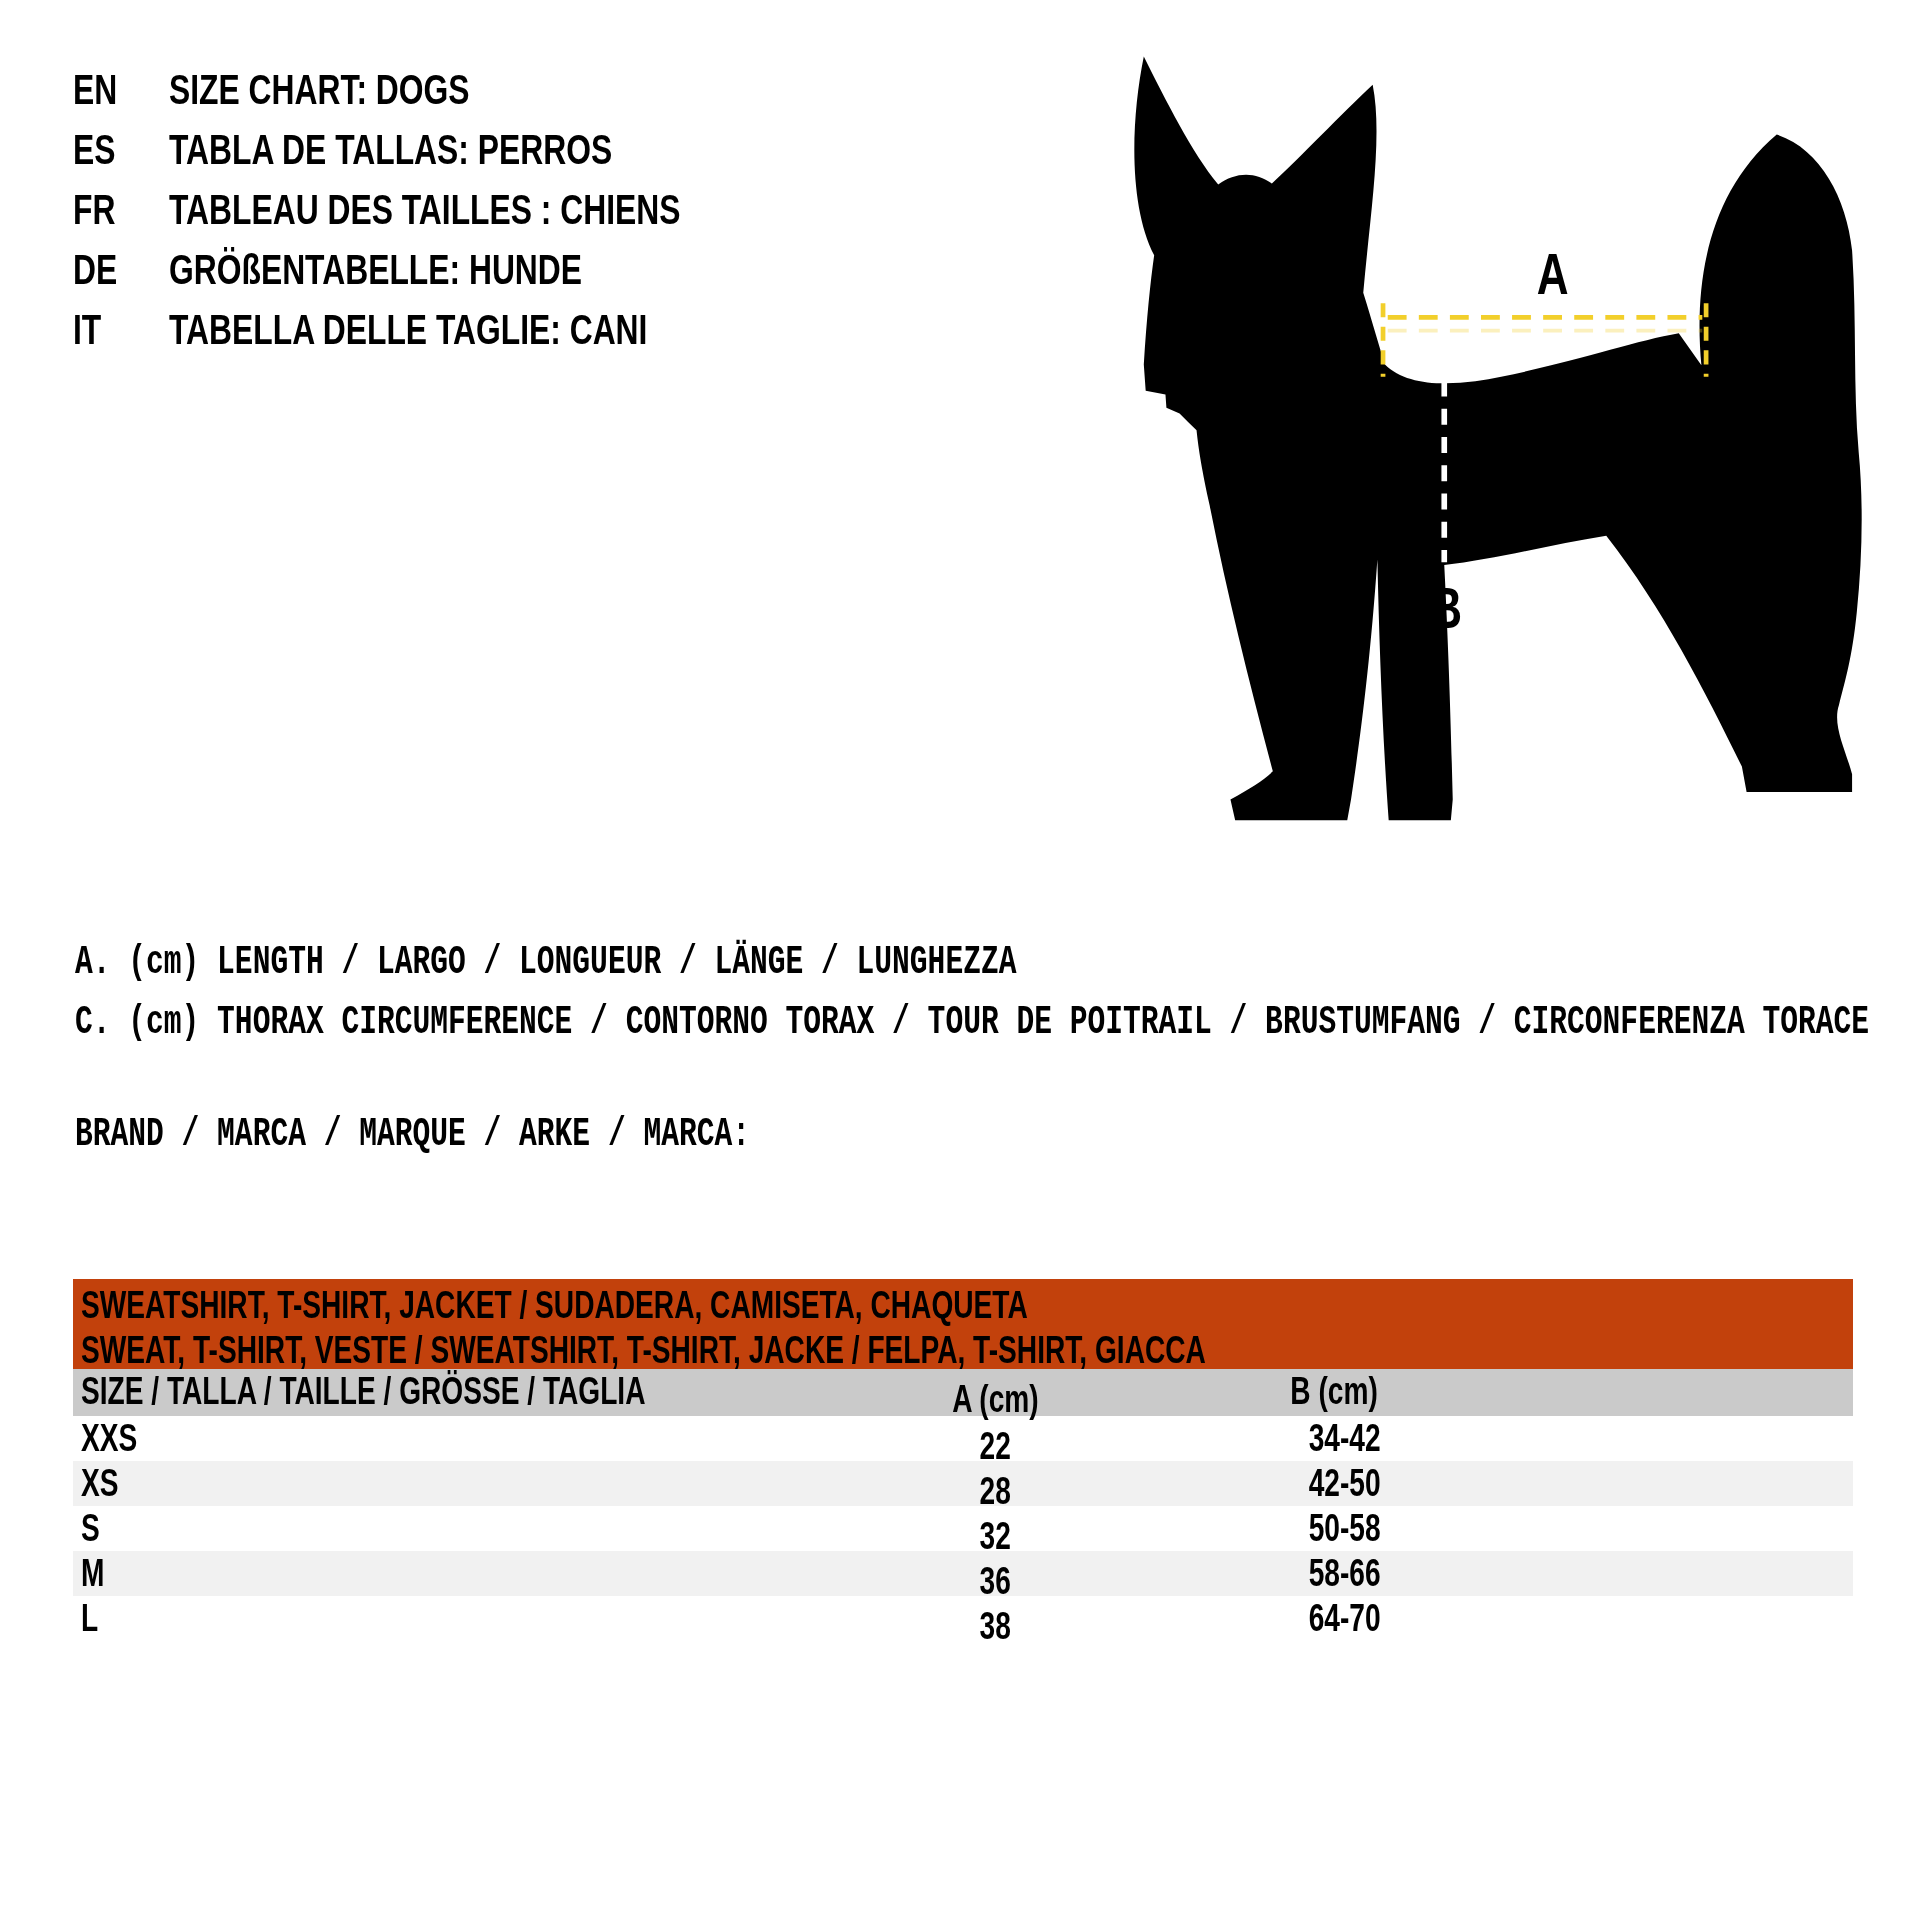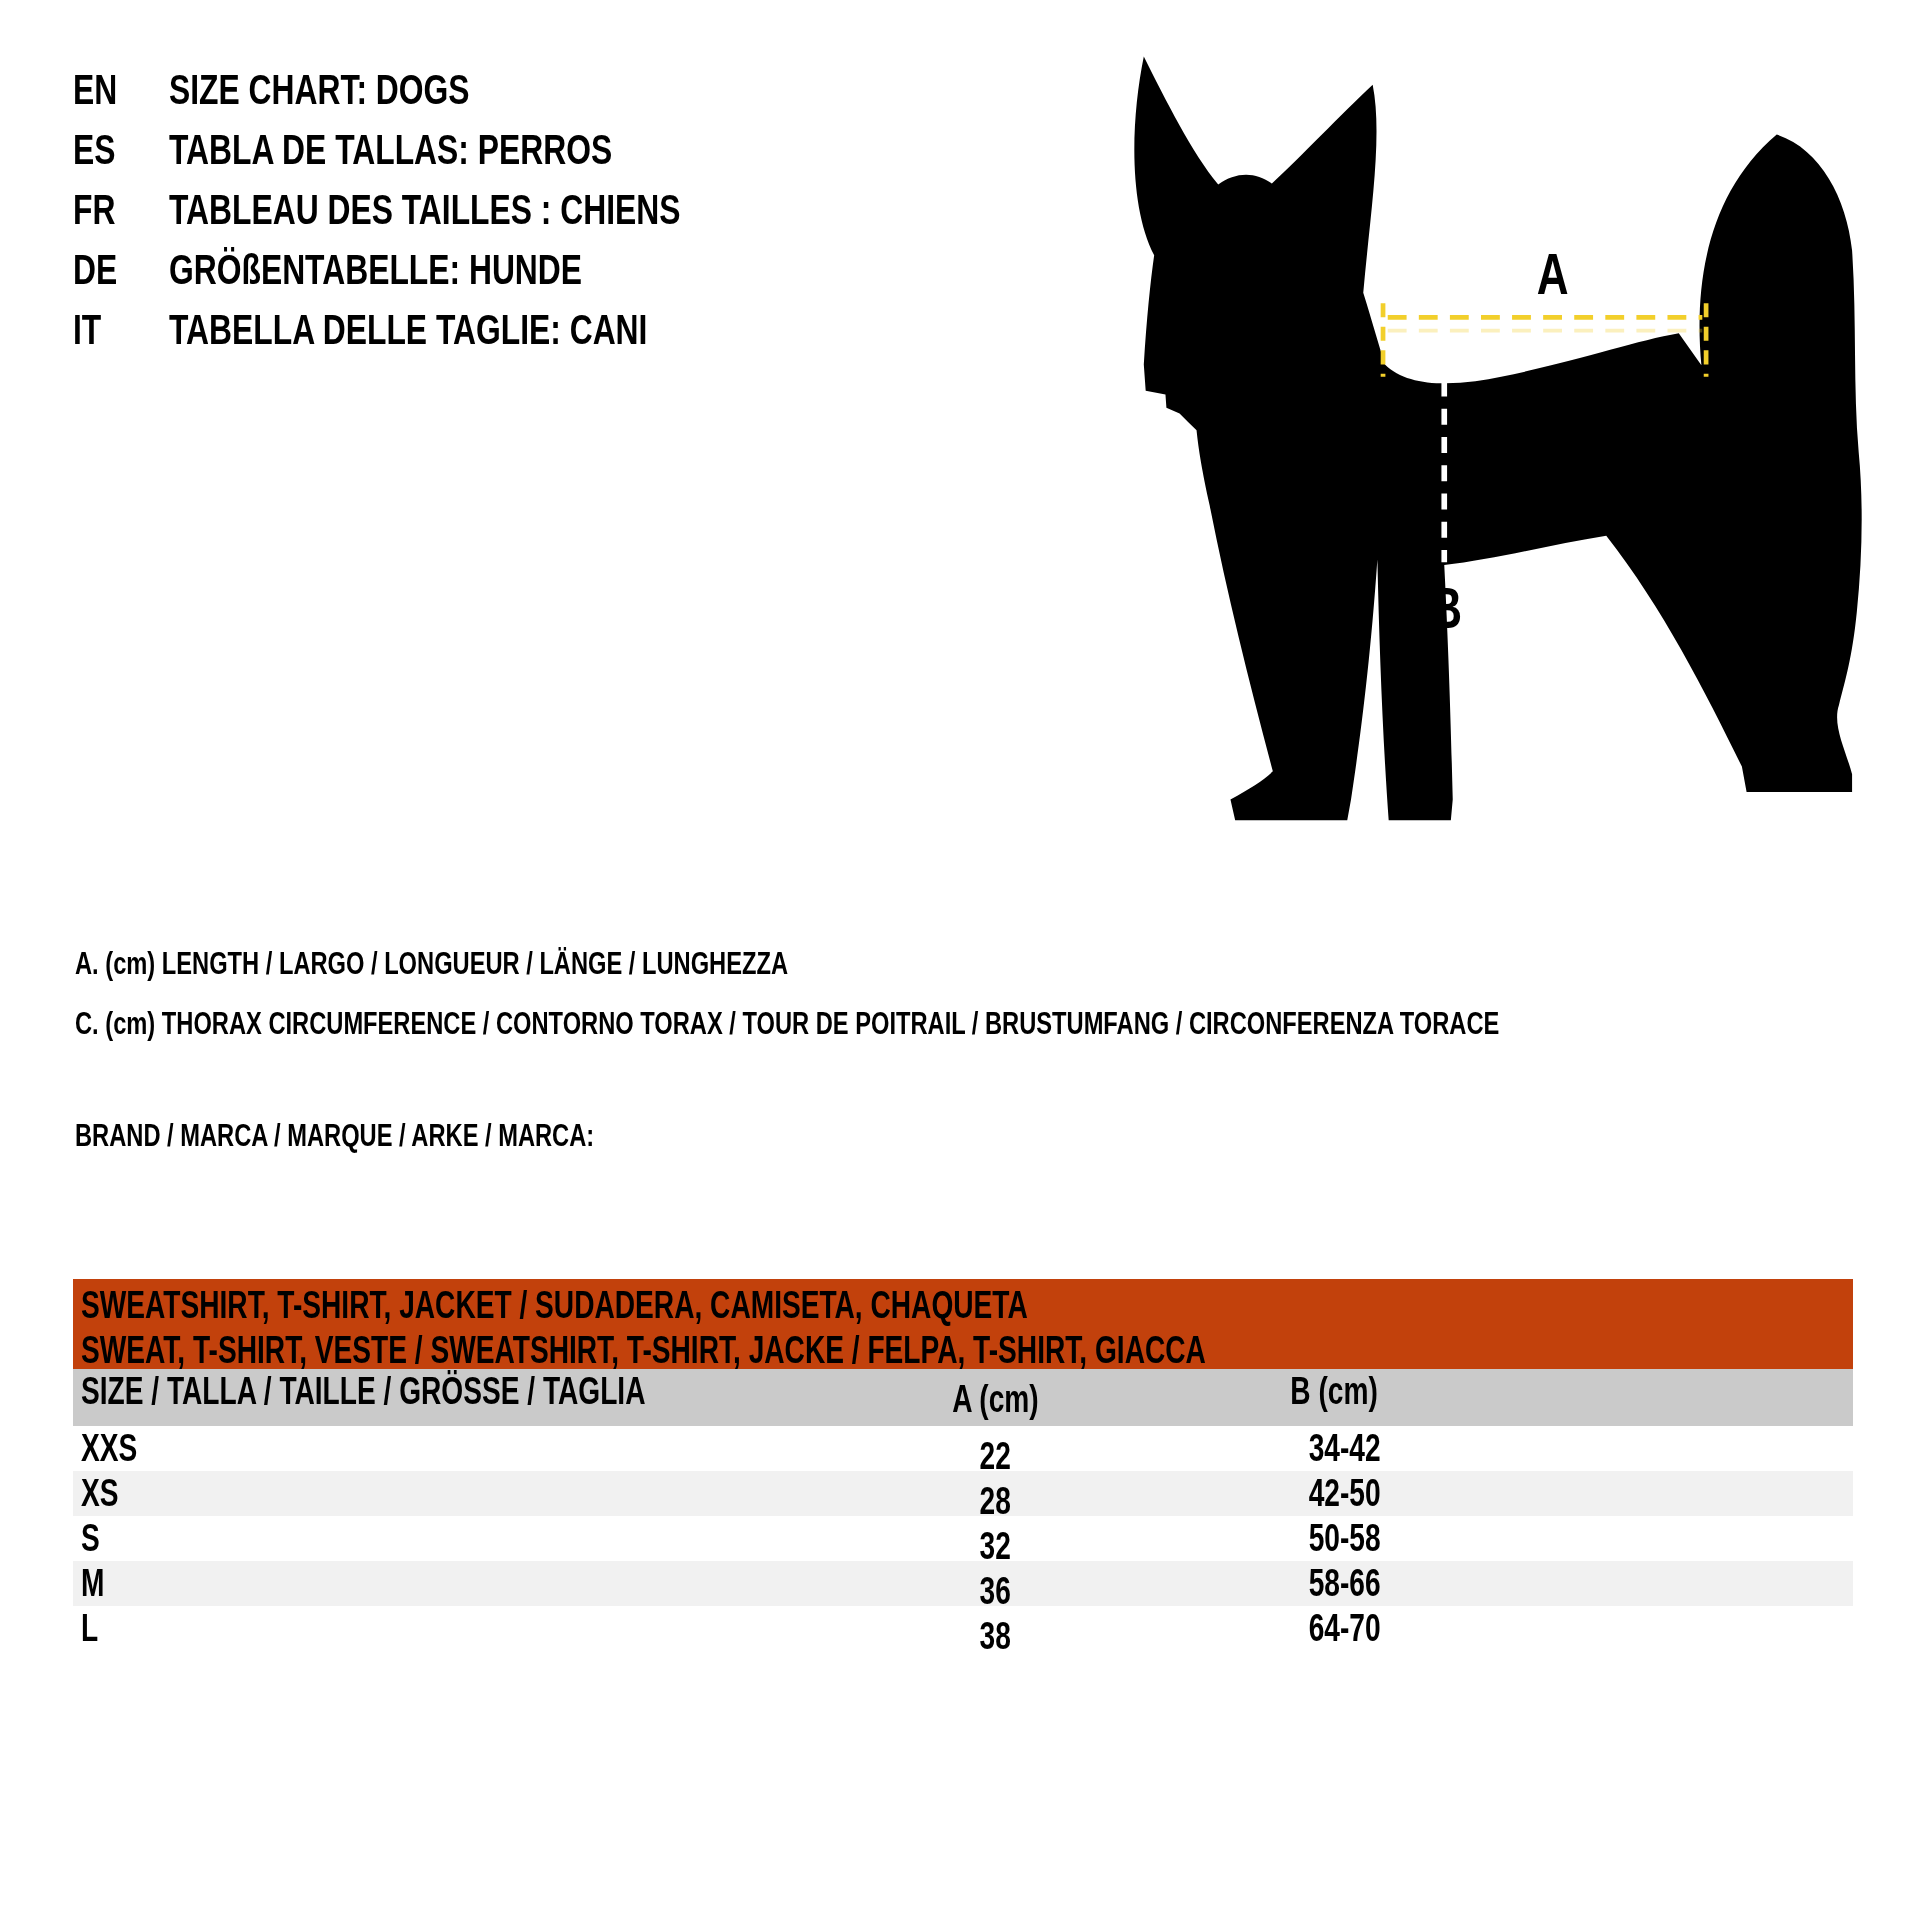--- a/index.html
+++ b/index.html
@@ -9,30 +9,30 @@
   .cond{display:inline-block;transform:scaleX(0.74);transform-origin:0 50%;white-space:nowrap;}
   .cond-c{display:inline-block;transform:scaleX(0.74);transform-origin:50% 50%;white-space:nowrap;}
   
   .langs{left:73px;top:59px;}
   .lang-row{position:relative;display:block;height:60px;line-height:60px;
             font-size:43px;font-weight:bold;}
   .lang-code{position:absolute;left:0;top:0;}
   .lang-title{position:absolute;left:96px;top:0;}
   
   .h-line{font-size:43px;font-weight:bold;line-height:60px;white-space:nowrap;}
-  .m-line{font-size:32px;font-weight:bold;line-height:60px;white-space:nowrap;}
+  .m-line{font-size:40px;font-weight:bold;line-height:60px;white-space:nowrap;font-family:Liberation Mono, monospace;}
   
   .fig{left:1092px;top:45px;width:810px;height:782px;}
   svg text{font-family:"Liberation Sans","DejaVu Sans",sans-serif;font-weight:bold;}
   
   .size-table{left:73px;top:1247px;width:1780px;}
   .banner{height:90px;background:#c2410c;padding:3.8px 0 0 7.5px;box-sizing:border-box;margin-top:32px;}
   .banner-line{display:block;height:45px;line-height:45px;font-size:38px;font-weight:bold;}
   .t-row{position:relative;height:45px;line-height:45px;font-size:38px;font-weight:bold;}
-  .t-head{background:#CACACA;padding-top:12px;box-sizing:content-box;}
+  .t-head{background:#CACACA;padding-top:2px;box-sizing:content-box;}
   .row-alt{background:#F1F1F1;padding-left:40px;}
   .c-size{position:absolute;left:7.5px;top:0;}
   .c-a{position:absolute;left:828px;top:8px;width:188px;text-align:center;}
   .c-b{position:absolute;left:1122px;top:0;width:198px;text-align:right;}
 </style>
 </head>
 <body>
 
 <div class="canvas">
 

